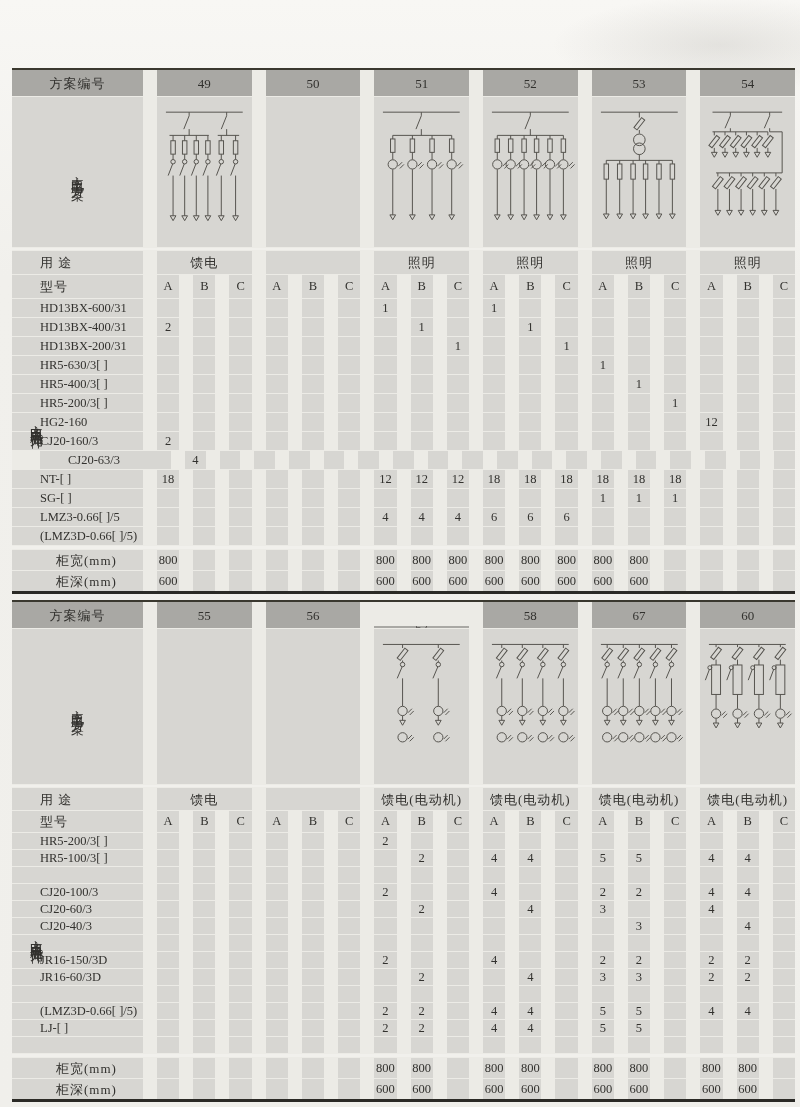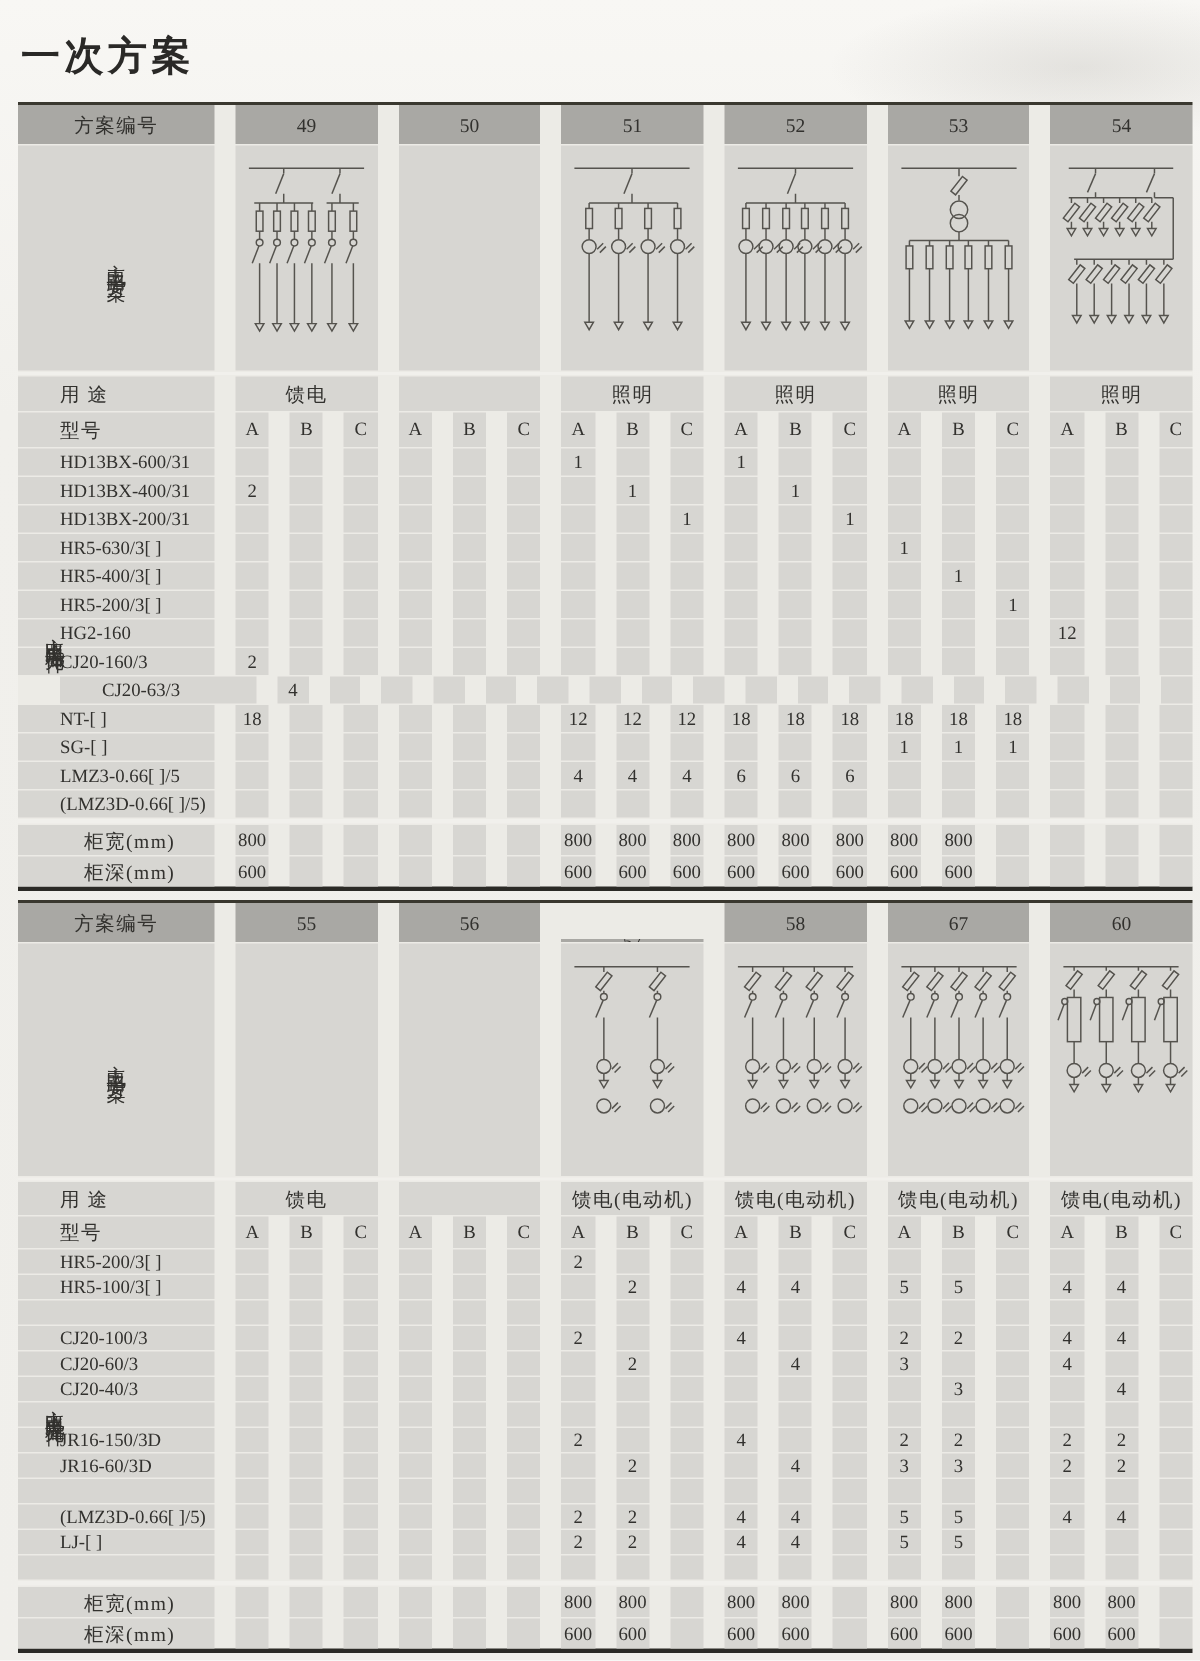--- a/index.html
+++ b/index.html
@@ -26,21 +26,20 @@
   #tbl1 .vlabel{top:228px;height:245px;}
   #tbl2 .vlabel{top:228px;height:212px;}
   .vert{writing-mode:vertical-rl;text-orientation:upright;font-size:13px;letter-spacing:3px;}
   .dcell{padding:2px 0;}
   .dcell svg{display:block;width:100%;height:100%;}
 </style>
 </head>
 <body>
 
 <div class="page">
-  <h1 class="title">一次方案</h1>
   <div class="tbl" id="tbl1">
     <div class="vlabel">主电路电器元件</div>
   <div class="row" style="height: 26px;">
         <div class="cell head zh">方案编号</div>
         <div class="cell head" style="grid-column: span 3;">49</div>
         <div class="cell head" style="grid-column: span 3;">50</div>
         <div class="cell head" style="grid-column: span 3;">51</div>
         <div class="cell head" style="grid-column: span 3;">52</div>
         <div class="cell head" style="grid-column: span 3;">53</div>
         <div class="cell head" style="grid-column: span 3;">54</div>

